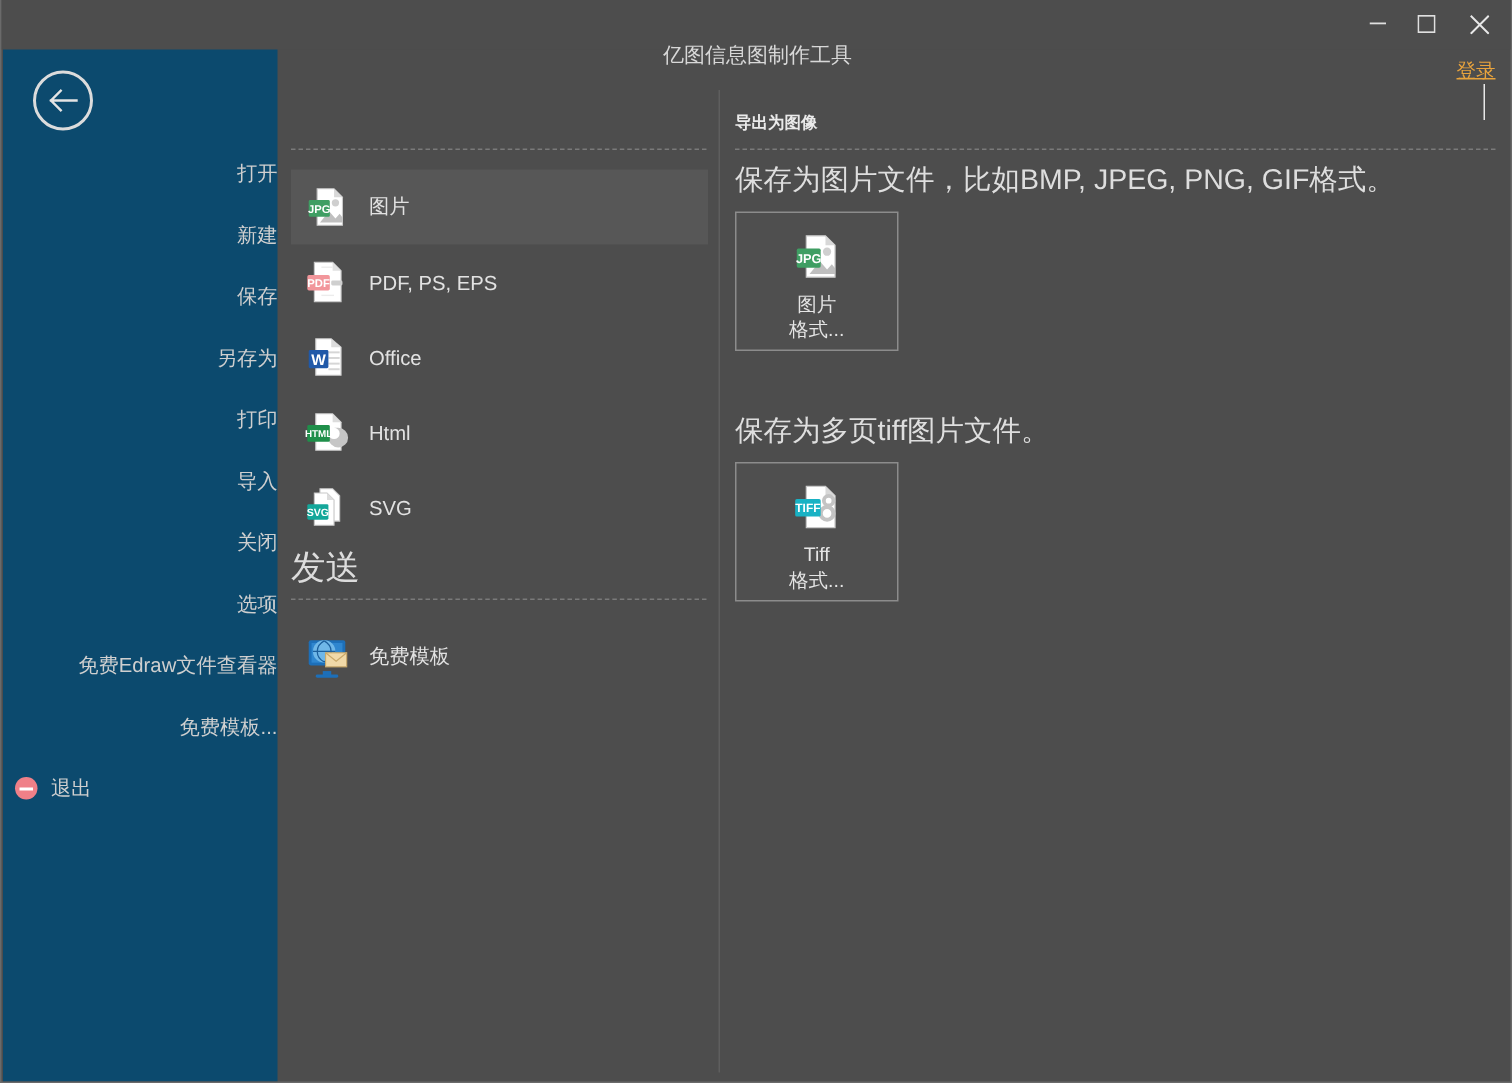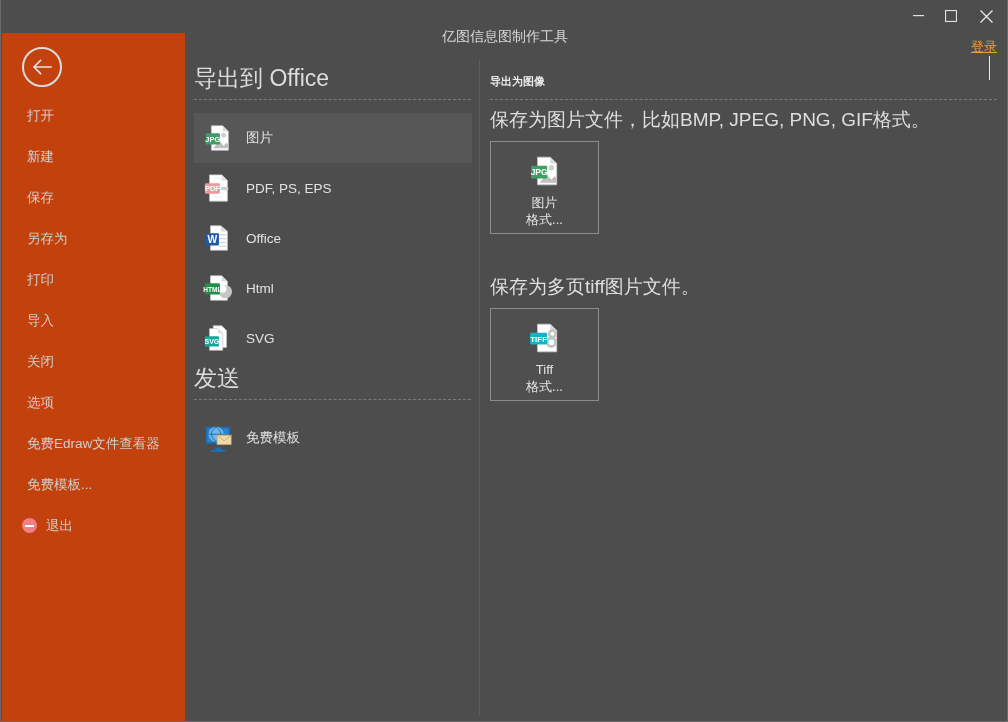--- a/index.html
+++ b/index.html
@@ -61,21 +61,22 @@
   #login-divider {
     width: 1px; height: 24px;
     background: #e8e8e8;
     margin-left: 10px;
   }
 
   
   #sidebar {
     position: absolute; left: 1px; top: 33px;
     width: 183px; height: 688px;
-    background: #c2410c;
+    background: #0c4a6e;
+    text-align: right;
   }
   #back-btn {
     position: absolute; left: 20px; top: 14px;
     width: 40px; height: 40px;
     border-radius: 50%;
     border: 2px solid #dcdcdc;
     cursor: pointer;
   }
   #back-btn svg { position: absolute; left: 7px; top: 7px; }
   #nav-list {
@@ -86,21 +87,21 @@
     position: relative;
     height: 41px;
     line-height: 41px;
     padding-left: 25px;
     color: #cfcfcf;
     font-size: 13.5px;
     cursor: pointer;
     white-space: nowrap;
   }
   .nav-item.selected { background: #3f3f3f; }
-  .nav-item.with-icon { padding-left: 20px; display: flex; align-items: center; }
+  .nav-item.with-icon { padding-left: 8px; display: flex; align-items: center; }
   .exit-icon {
     display: inline-block;
     width: 15px; height: 15px;
     border-radius: 50%;
     background: #ef8088;
     position: relative;
     margin-right: 9px;
     flex: 0 0 auto;
   }
   .exit-icon::after {
@@ -239,21 +240,20 @@
         <div class="nav-item"><span>免费Edraw文件查看器</span></div>
         <div class="nav-item"><span>免费模板...</span></div>
         <div class="nav-item with-icon">
           <span class="exit-icon"></span>
           <span>退出</span>
         </div>
       </div>
   </div>
 
   <div id="middle">
-    <div class="section-head" style="left:9px; top:30px;">导出到 Office</div>
     <div class="dash-rule" style="left:9px; top:66px; width:277px;"></div>
     <div id="export-options">
         <div class="opt-row selected" style="top: 80px;">
           <svg width="30" height="30" viewBox="0 0 32 32" class="ico">
             <path d="M9 3 h12 l6 6 v20 h-18 z" fill="#ffffff" stroke="#c9c9c9" stroke-width="0.8"></path>
             <path d="M21 3 l6 6 h-6 z" fill="#d8d8d8"></path>
             <circle cx="22" cy="13" r="2.6" fill="#cfcfcf"></circle>
             <path d="M11 27 l6.5 -8 l4.5 5.2 l3 -3.4 l2 2.6 v3.6 z" fill="#bfbfbf"></path>
             <rect x="3" y="11" width="15" height="12" rx="1" fill="#3f9e63"></rect>
             <text x="10.5" y="20" font-family="Liberation Sans, sans-serif" font-size="8" font-weight="bold" fill="#ffffff" text-anchor="middle">JPG</text>

